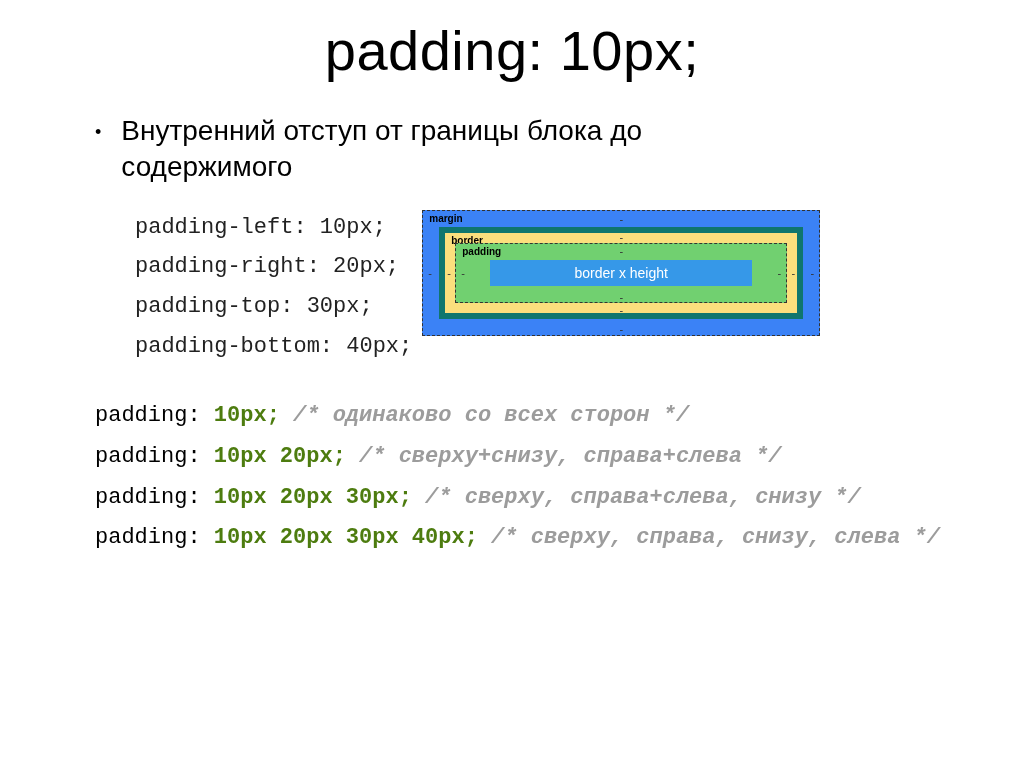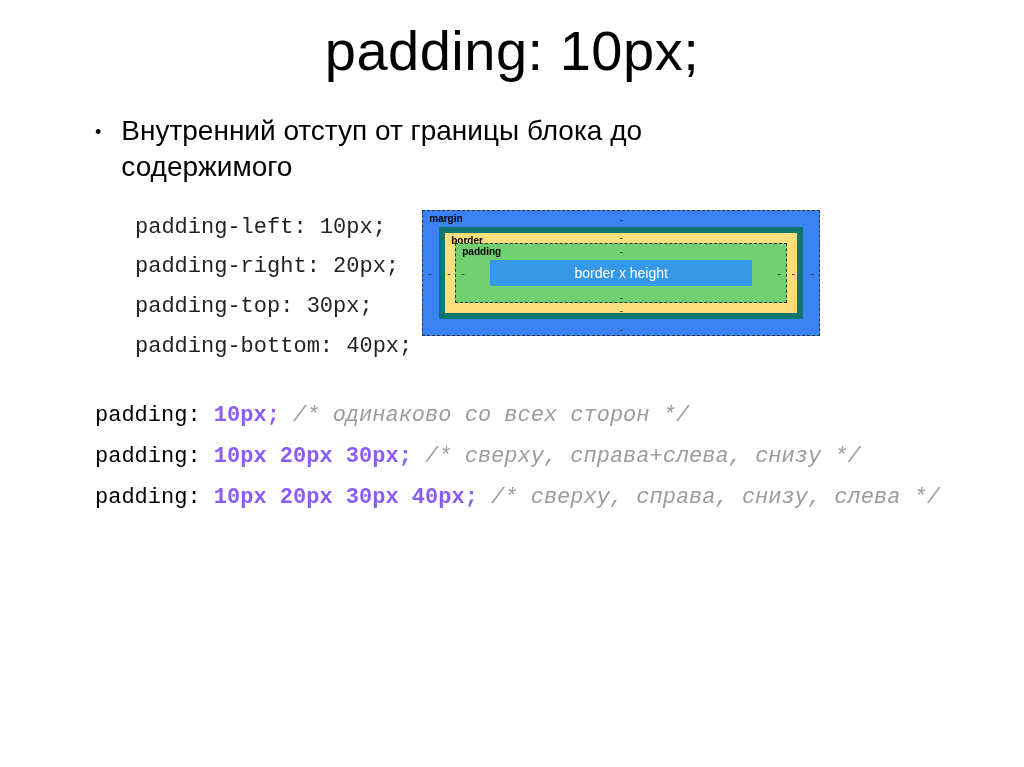--- a/index.html
+++ b/index.html
@@ -109,22 +109,22 @@
   .bm-padding .d-right { top: 50%; right: 5px; transform: translateY(-50%); }
 
   .shorthand-block {
     font-family: "Courier New", Courier, monospace;
     font-size: 22px;
     line-height: 1.85;
     margin: 30px 0 0 55px;
   }
   .shorthand-line { white-space: nowrap; }
   .sh-prop { color: #000; }
-  .sh-val  { color: #8b5cf6; font-weight: bold; }
-  .sh-cmt  { color: #9c9c9c; font-style: italic; font-weight: 400; }
+  .sh-val  { color: #4d7c0f; font-weight: bold; }
+  .sh-cmt  { color: #9c9c9c; font-style: italic; font-weight: 700; }
 </style>
 </head>
 <body>
 
 <div class="slide">
 
   <div class="title">padding: 10px;</div>
 
   <div class="bullet-row">
     <span class="bullet">•</span>
@@ -163,20 +163,23 @@
         </div>
       </div>
     </div>
   </div>
 
   <div class="shorthand-block">
     <div class="shorthand-line">
       <span class="sh-prop">padding: </span><span class="sh-val">10px;</span><span class="sh-cmt"> /* одинаково со всех сторон */</span>
     </div>
     <div class="shorthand-line">
+      <span class="sh-prop">padding: </span><span class="sh-val">10px 20px;</span><span class="sh-cmt"> /* сверху+снизу, справа+слева */</span>
+    </div>
+    <div class="shorthand-line">
       <span class="sh-prop">padding: </span><span class="sh-val">10px 20px 30px;</span><span class="sh-cmt"> /* сверху, справа+слева, снизу */</span>
     </div>
     <div class="shorthand-line">
       <span class="sh-prop">padding: </span><span class="sh-val">10px 20px 30px 40px;</span><span class="sh-cmt"> /* сверху, справа, снизу, слева */</span>
     </div>
   </div>
 
 </div>
 
 </body></html>

